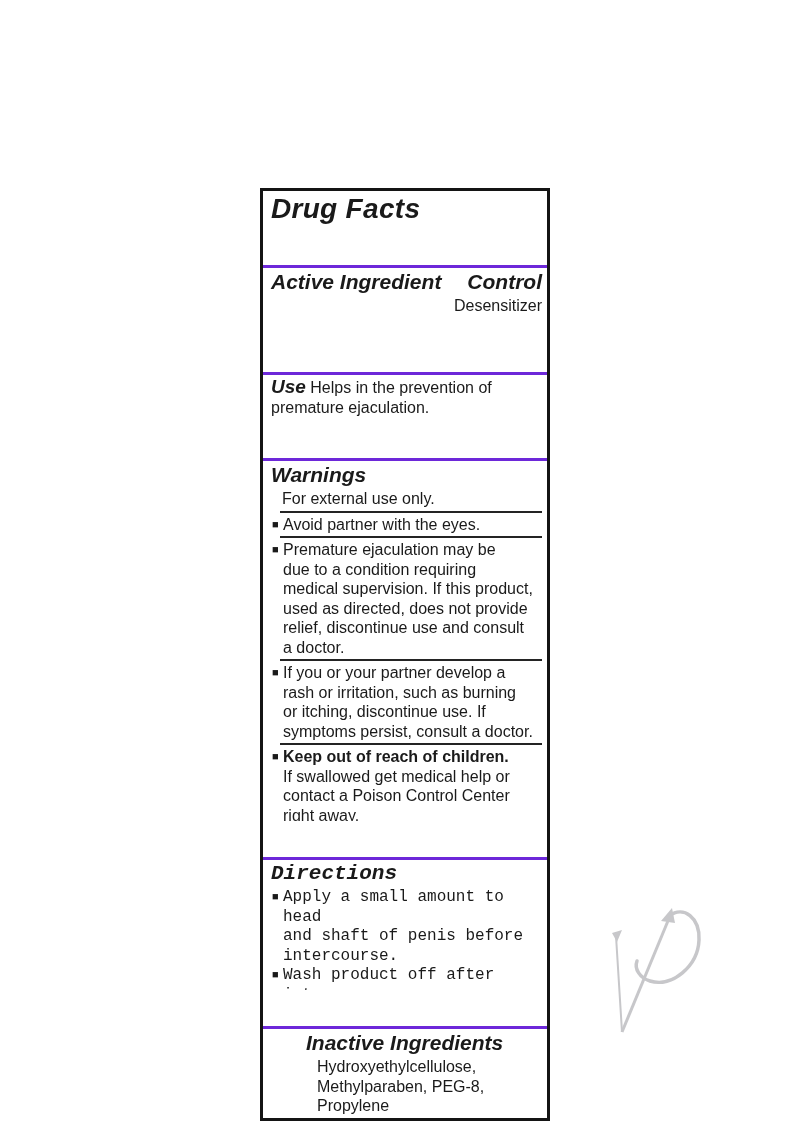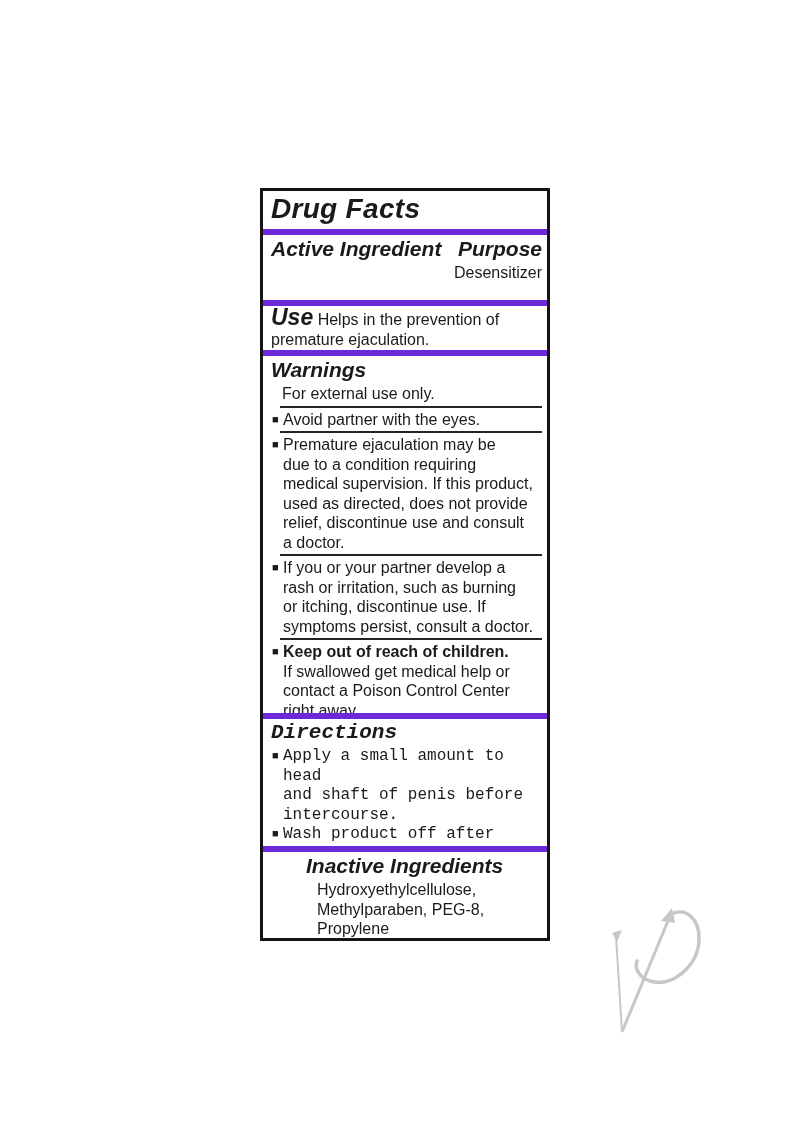--- a/index.html
+++ b/index.html
@@ -12,40 +12,40 @@
     -webkit-font-smoothing:antialiased;
   }
 
   
   .label {
     position:absolute; left:260px; top:188px; width:290px;
     border:3px solid #141414; background:#fff;
     box-sizing:border-box;
   }
   .sec { box-sizing:border-box; overflow:hidden; padding:2px 5px 2px 8px; }
-  .sec + .sec { border-top:6px solid #6d28d9; }
+  .sec + .sec { border-top:3px solid #6d28d9;margin-top:36px; }
   .h-title  { height:38px; }
   .h-active { height:71px; }
   .h-use    { height:50px; }
   .h-warn   { height:363px; }
   .h-dir    { height:133px;font-family:Liberation Mono, monospace; }
   .h-inact  { height:92px;padding-left:43px; }
 
   .title {
     font-size:28px; font-weight:bold; font-style:italic;
     line-height:32px; letter-spacing:0.3px;
   }
   .sec-h {
     font-size:21px; font-weight:bold; font-style:italic;
     line-height:24px; margin:0 0 2px 0;
   }
   .body { font-size:16px; line-height:19.5px; margin:0; }
   .pre  { white-space:pre-line; }
   .indent { padding-left:11px; }
-  .inline-h { font-size:23px; font-weight:bold; font-style:italic; }
+  .inline-h { font-size:19px; font-weight:bold; font-style:italic; }
   .b { font-weight:bold; }
 
   .active-head { display:flex; justify-content:space-between; align-items:baseline; }
   .act-row { display:flex; justify-content:space-between; font-size:16px; line-height:19.5px; }
   .act-right { text-align:right; font-size:16px; line-height:19.5px; }
 
   .bullet {
     position:relative; padding-left:12px; margin:0;
     white-space:pre-line; font-size:16px; line-height:19.5px;
   }
@@ -66,21 +66,21 @@
 
 <div class="label">
 
   <div class="sec h-title">
     <div class="title">Drug Facts</div>
   </div>
 
   <div class="sec h-active">
     <div class="active-head">
       <span class="sec-h">Active Ingredient</span>
-      <span class="sec-h">Purpose</span>
+      <span class="sec-h">Control</span>
     </div>
     <div class="act-right">Desensitizer</div>
   </div>
 
   <div class="sec h-use">
     <p class="body pre"><span class="inline-h">Use</span><span> Helps in the prevention of
 premature ejaculation.</span></p>
   </div>
 
   <div class="sec h-warn">

